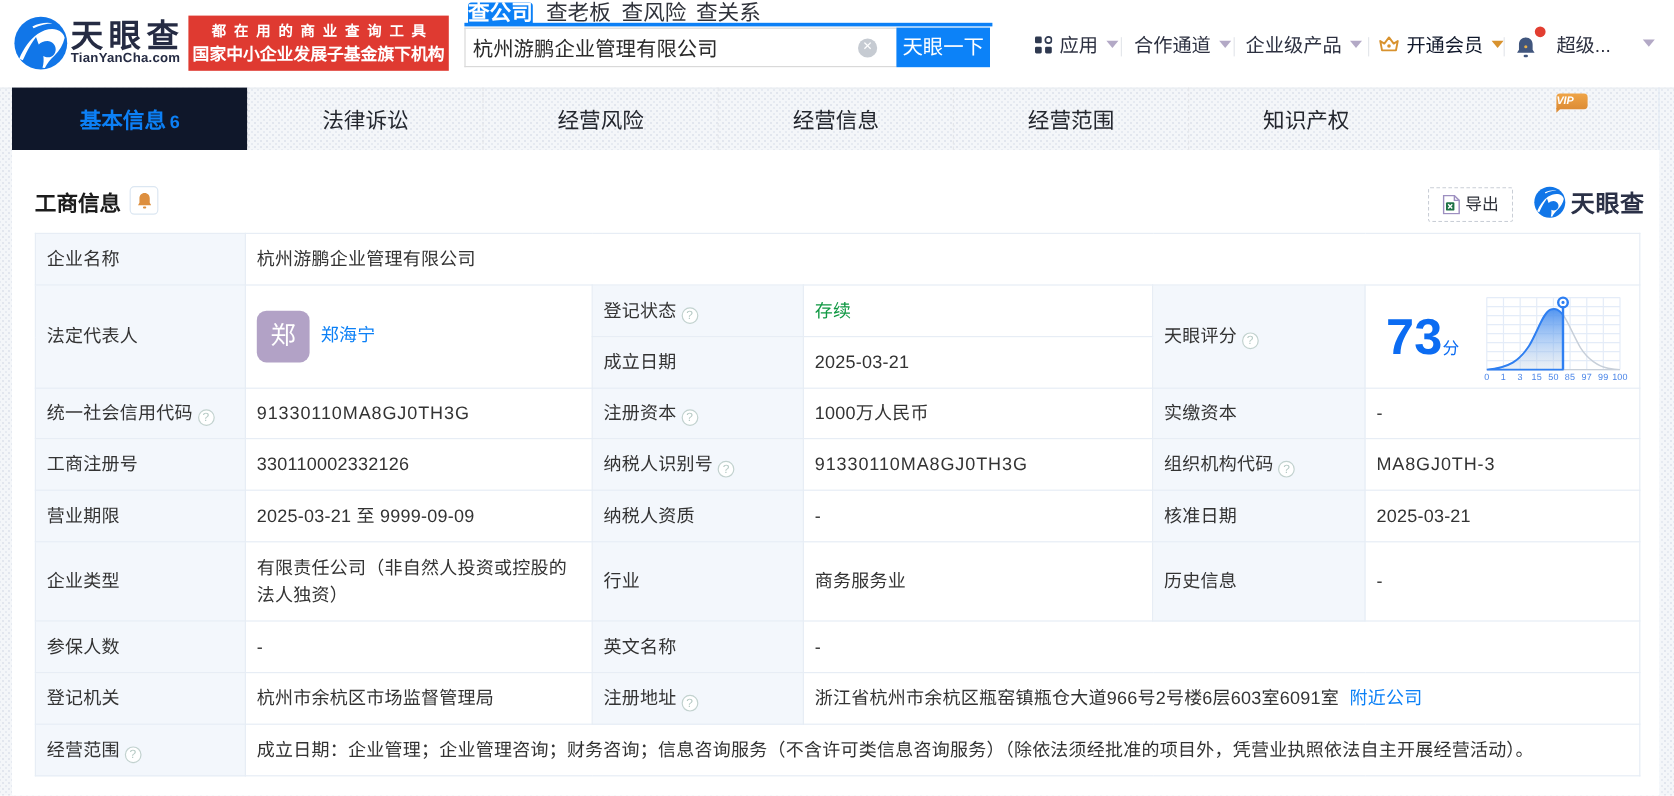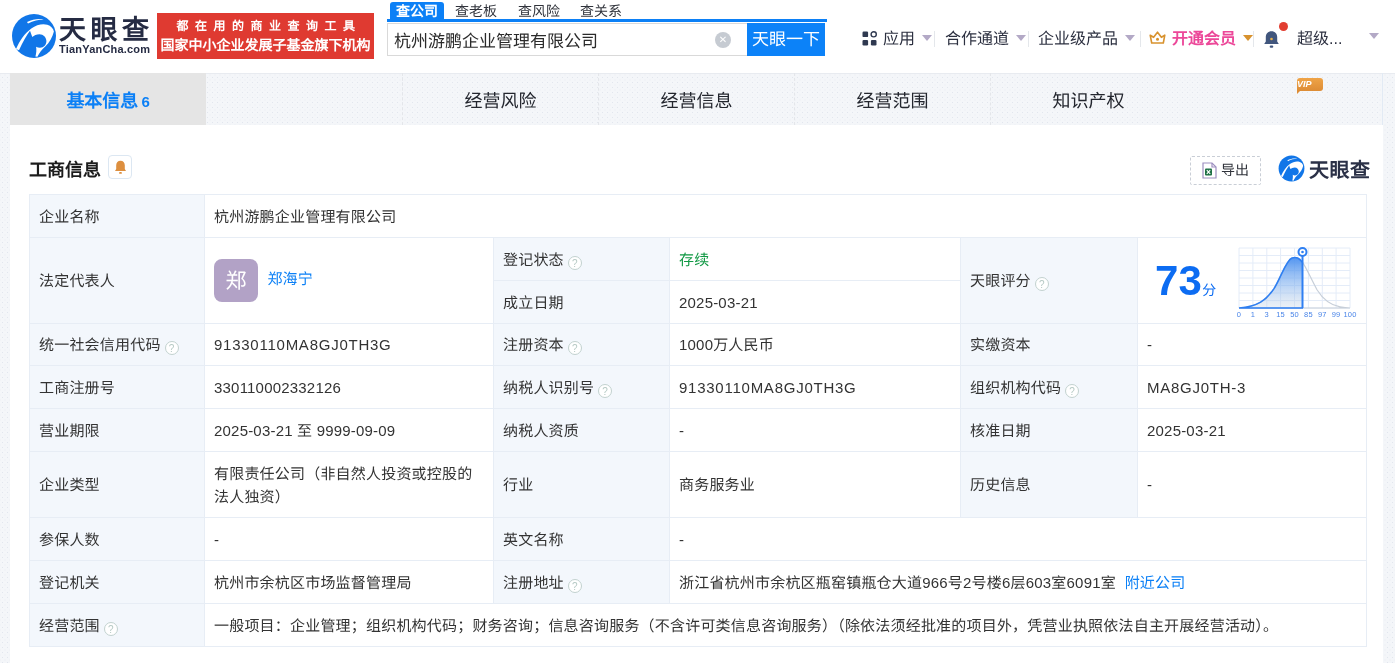--- a/index.html
+++ b/index.html
@@ -18,43 +18,43 @@
   .logo-txt { position:absolute; left:59px; top:16px; width:92px; }
   .logo-txt .cn { font-size:27px; font-weight:bold; color:#252b43; letter-spacing:4.5px; line-height:28px; white-space:nowrap;}
   .logo-txt .en { font-size:11px; font-weight:bold; color:#252b43; letter-spacing:0.2px; line-height:10px; margin-top:0; white-space:nowrap;}
   .redbox { position:absolute; left:157px; top:13px; width:217px; height:46px; background:#df3a31; color:#fff;
     text-align:center; font-weight:bold; padding-top:3.5px; }
   .redbox .l1 { font-size:12px; letter-spacing:6.5px; line-height:19px; white-space:nowrap; margin-left:7px;}
   .redbox .l2 { font-size:14px; letter-spacing:0; line-height:18px; white-space:nowrap; }
   
   .search { position:absolute; left:387px; top:2px; width:440px; }
   .stabs { height:19px; position:relative; }
-  .stab { position:absolute; top:0; font-size:14px; color:#30333b; line-height:19px; }
+  .stab { position:absolute; top:0; font-size:18px; color:#30333b; line-height:19px; }
   .stab.act { left:3px; width:54px; background:#0c80f6; color:#fff; text-align:center; border-radius:3px 3px 0 0; font-weight:bold;}
   .sline { position:absolute; left:0; top:17px; width:440px; height:2.5px; background:#0c80f6; }
   .sinput { position:absolute; left:0; top:21px; width:360px; height:33px; background:#fff; border:1px solid #d9d9d9; border-right:none;
      font-size:17px; color:#2a2a2a; line-height:35px; padding-left:6px; }
   .sclear { position:absolute; left:328px; top:30px; width:16px; height:16px; border-radius:50%; background:#c6cbd2; color:#fff;
      font-size:10px; line-height:16px; text-align:center; }
   .sbtn { position:absolute; left:360px; top:21px; width:78px; height:33px; background:#0c82f8; color:#fff; font-size:17px;
      text-align:center; line-height:33px; }
   
   .mi { position:absolute; top:30px; font-size:16px; color:#2c3040; white-space:nowrap; line-height:18px; }
   .caret { display:inline-block; width:0; height:0; border-left:5px solid transparent; border-right:5px solid transparent;
      border-top:6px solid #b3a9c6; vertical-align:middle; margin-left:7px; margin-top:-3px;}
   .caret.or { border-top-color:#d8922e; }
   .vdiv { position:absolute; top:31px; width:1px; height:16px; background:#e4e7eb; }
-  .orange { color:#ec4899; font-weight:bold; }
+  .orange { color:#0f172a; font-weight:normal; }
   .icon-svg { vertical-align:-2px; margin-right:6px; }
   .belldot { position:absolute; left:1279px; top:22px; width:9px; height:9px; background:#e23e31; border-radius:50%; }
   
   .tabs { position:absolute; left:10px; top:73px; width:1373px; height:52px; }
   .tab { position:absolute; top:0; width:196.1px; height:52px; font-size:18px; color:#23262e; text-align:center; line-height:56px; }
   .tab .n { font-size:15px; color:#0c80f6; margin-left:3px;}
-  .tab.act { background:#e5e5e5; color:#0c80f6; font-weight:bold; }
+  .tab.act { background:#0f172a; color:#0c80f6; font-weight:bold; }
   .tab + .tab { border-left:1px dashed #e4e6ea; }
   .hist { color:#d5873c; }
   .hist .n3 { color:#8d81a8; font-size:14px; margin-left:3px; }
   .vip { position:absolute; left:1287px; top:5px; width:26px; height:13px; background:linear-gradient(180deg,#efa447,#dd8c35);
      border-radius:3px 3px 3px 0; color:#fff; font-size:9px; font-style:italic; font-weight:bold; line-height:13px; text-align:left; }
   .vip:after { content:""; position:absolute; left:0; top:12px; border-left:4px solid #dd8c35; border-bottom:4px solid transparent; }
   
   .card { position:absolute; left:10px; top:125px; width:1373px; height:538px; background:#fff; }
   .sec-title { position:absolute; left:19px; top:30px; font-size:18px; font-weight:bold; color:#1c1c1c; }
   .bellbox { position:absolute; left:98px; top:30px; width:24px; height:24px; border:1px solid #dce7f2; border-radius:4px; text-align:center; }
@@ -136,20 +136,21 @@
   <div class="mi" style="left:1297px;">超级...</div>
   <span class="caret" style="position:absolute; left:1362px; top:36px;"></span>
 </div>
 
 <div style="position:absolute; left:0; top:73px; width:1395px; height:1px; background:#e8ebf0;"></div>
 <div style="position:absolute; left:10px; top:73px; width:1px; height:590px; background:#e2eaf4;"></div>
 <div style="position:absolute; left:1382px; top:73px; width:1px; height:590px; background:#e2eaf4;"></div>
 
 <div class="tabs">
   <div class="tab act" style="left:0;">基本信息<span class="n">6</span></div>
+  <div class="tab" style="left:196px;">法律诉讼</div>
   <div class="tab" style="left:588px;">经营信息</div>
   <div class="tab" style="left:392px;">经营风险</div>
   <div class="tab" style="left:784px;">经营范围</div>
   <div class="tab" style="left:980px;">知识产权</div>
   <div class="vip">VIP</div>
 </div>
 
 <div class="card">
   <div class="sec-title">工商信息</div>
   <div class="bellbox">
@@ -277,17 +278,17 @@
       <td colspan="3">-</td>
     </tr>
     <tr style="height:43px;">
       <th>登记机关</th>
       <td>杭州市余杭区市场监督管理局</td>
       <th>注册地址<span class="qi">?</span></th>
       <td colspan="3">浙江省杭州市余杭区瓶窑镇瓶仓大道966号2号楼6层603室6091室&nbsp;&nbsp;<a class="lnk">附近公司</a></td>
     </tr>
     <tr style="height:43px;">
       <th>经营范围<span class="qi">?</span></th>
-      <td colspan="5">一般项目：企业管理；组织机构代码；财务咨询；信息咨询服务（不含许可类信息咨询服务）（除依法须经批准的项目外，凭营业执照依法自主开展经营活动）。</td>
+      <td colspan="5">成立日期：企业管理；企业管理咨询；财务咨询；信息咨询服务（不含许可类信息咨询服务）（除依法须经批准的项目外，凭营业执照依法自主开展经营活动）。</td>
     </tr>
   </tbody>
     </table>
 </div>
 
 </body></html>

